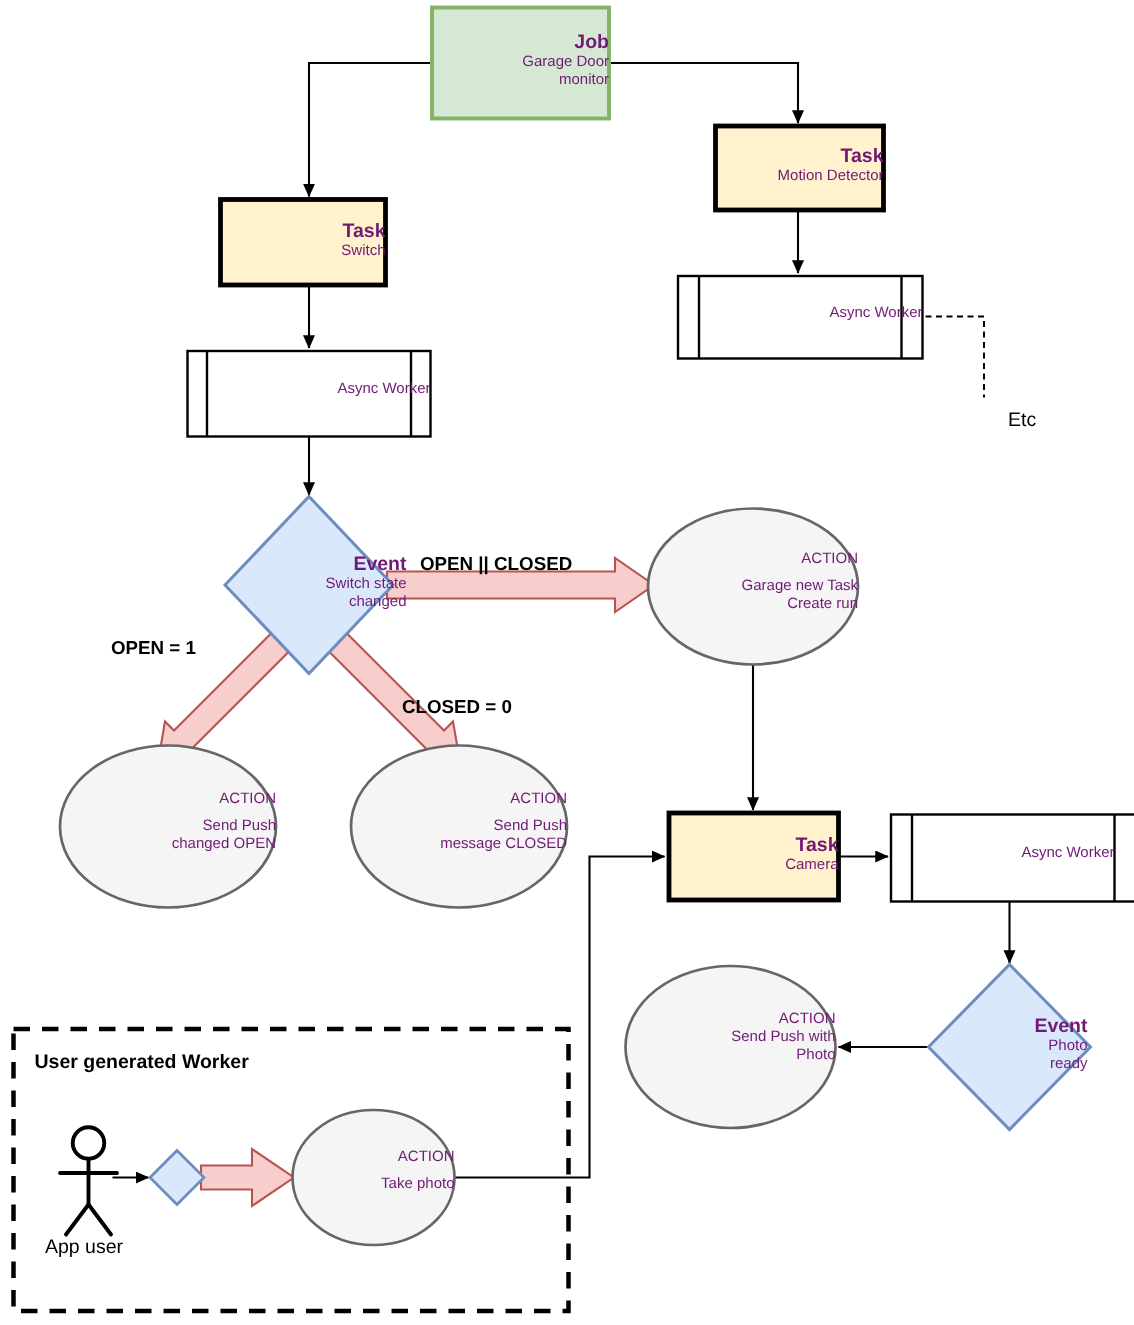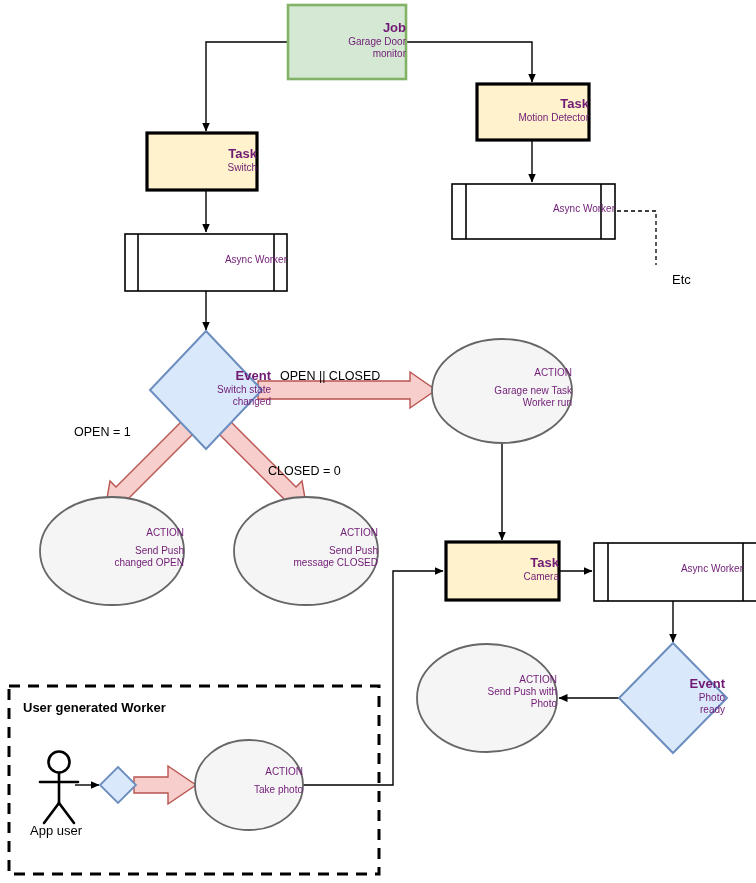--- a/index.html
+++ b/index.html
@@ -36,21 +36,21 @@
     display: block;
   }
   .node-label .sub {
     font-weight: normal;
     font-size: 10px;
     display: block;
   }
   .edge-label {
     position: absolute;
     font-size: 12.5px;
-    font-weight: normal;
+    font-weight: bold;
     color: #000000;
     white-space: nowrap;
   }
   .plain-label {
     position: absolute;
     font-size: 13px;
     color: #000000;
     white-space: nowrap;
   }
   .group-title {
@@ -199,21 +199,21 @@
   <div class="node-label" style="left:621px; top:676px; width:104px;">
     <span class="ttl">Event</span>
     <span class="sub">Photo</span>
     <span class="sub">ready</span>
   </div>
 
   <div class="node-label" style="left:432px; top:367px; width:140px;">
     <span class="sub">ACTION</span>
     <span class="sub" style="display:block;height:6px;"></span>
     <span class="sub">Garage new Task</span>
-    <span class="sub">Worker run</span>
+    <span class="sub">Create run</span>
   </div>
 
   <div class="node-label" style="left:40px; top:527px; width:144px;">
     <span class="sub">ACTION</span>
     <span class="sub" style="display:block;height:6px;"></span>
     <span class="sub">Send Push</span>
     <span class="sub">changed OPEN</span>
   </div>
 
   <div class="node-label" style="left:234px; top:527px; width:144px;">

